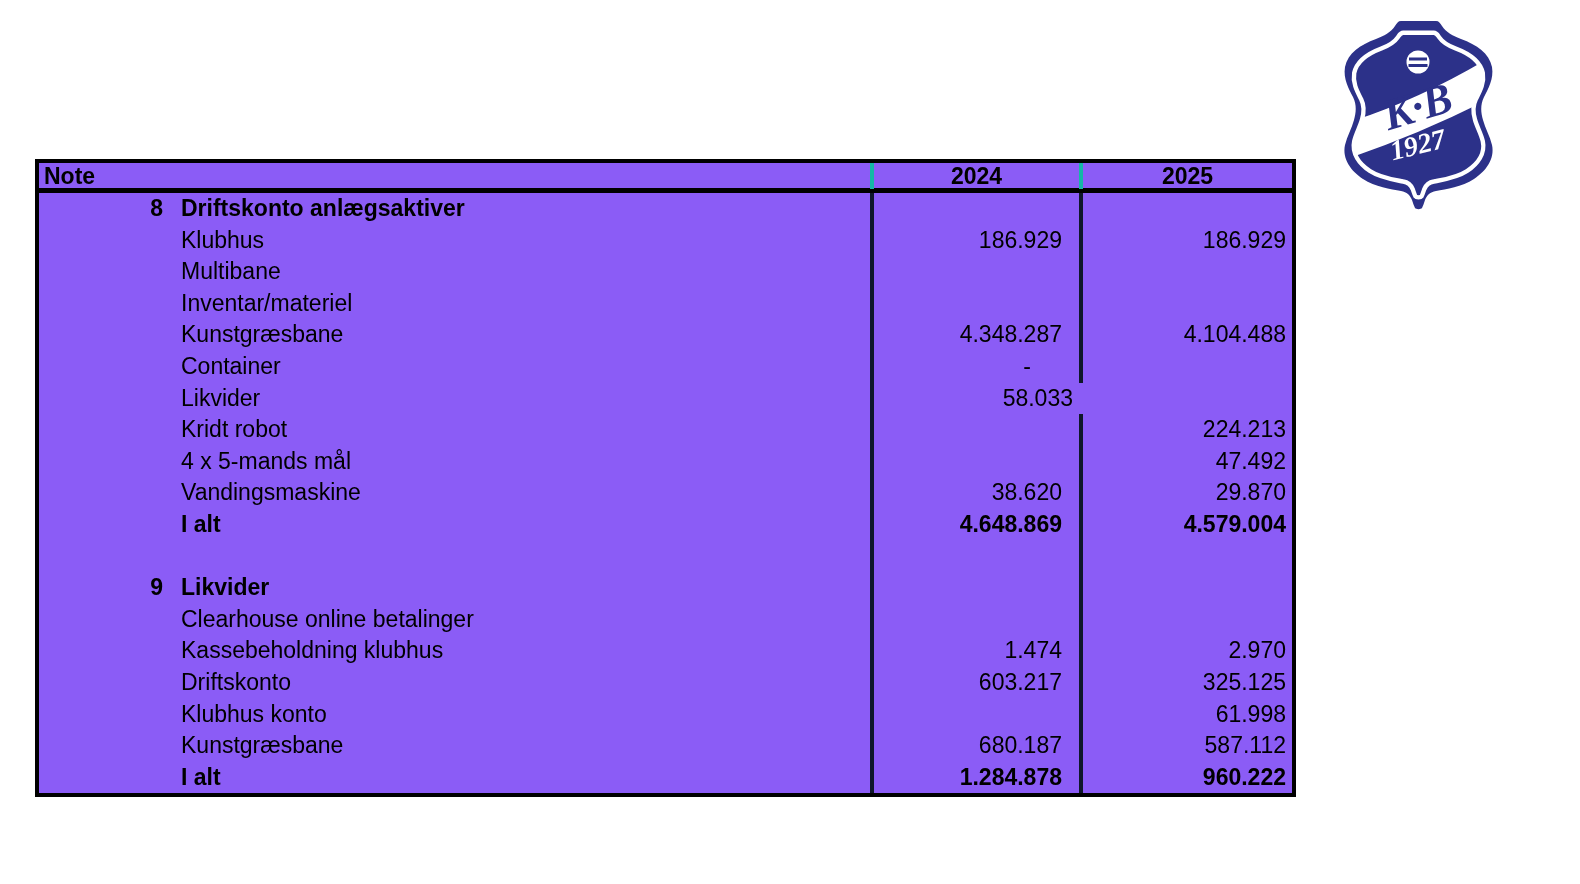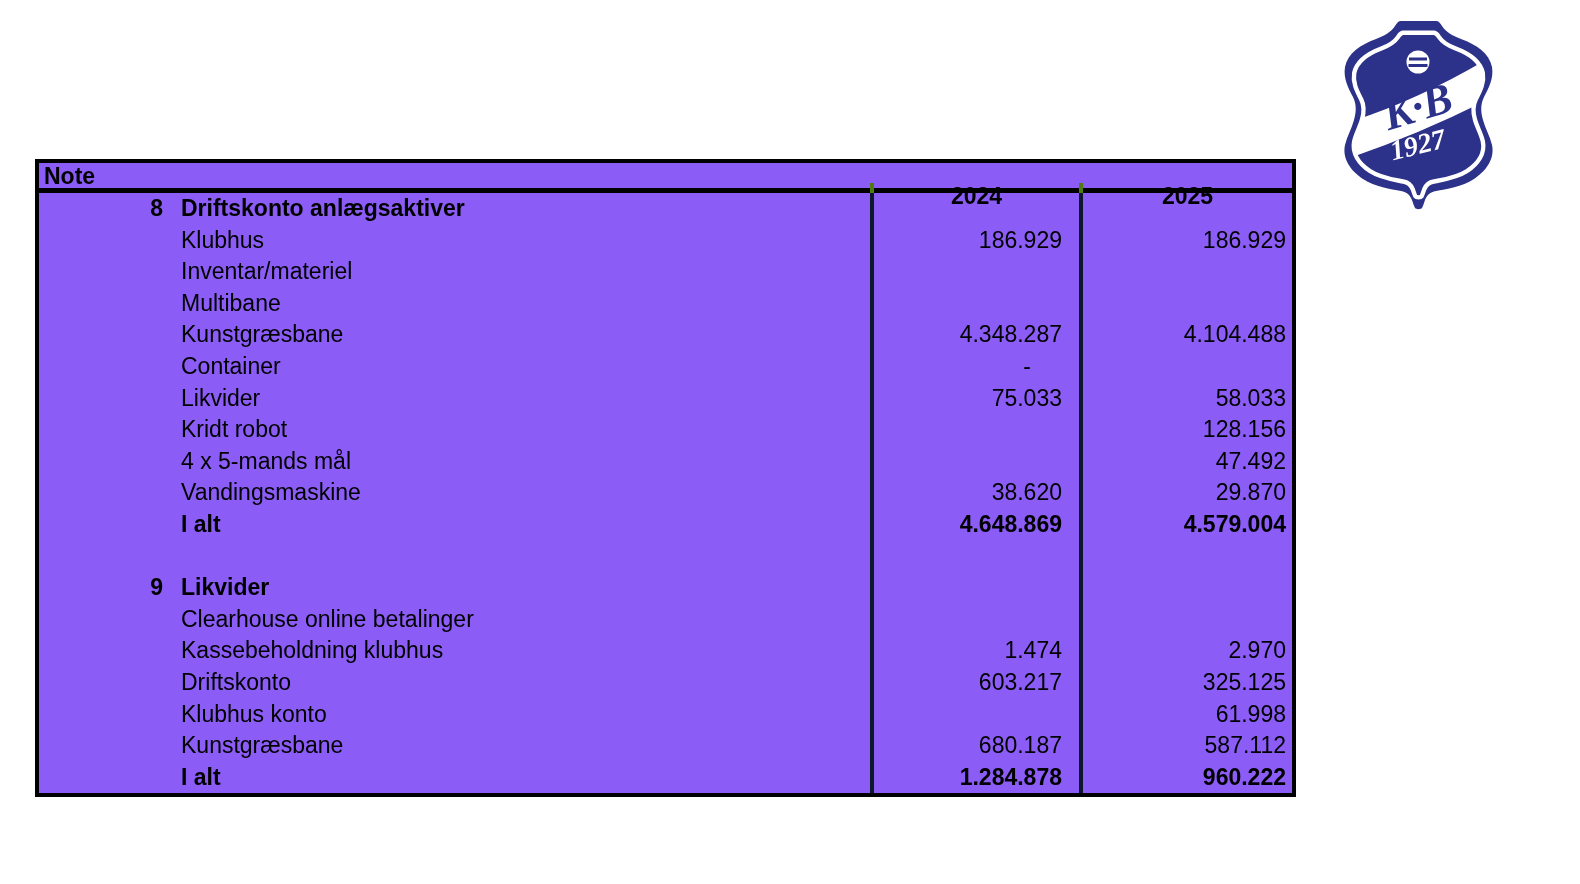--- a/index.html
+++ b/index.html
@@ -17,21 +17,21 @@
   .thead {
     display: grid;
     grid-template-columns: 831px 209px 213px;
     border-bottom: 5px solid #000;
     height: 30px;
     line-height: 26px;
     font-weight: bold;
     font-size: 23px;
   }
   .thead .note-h { padding-left: 5px; text-align: left; }
-  .thead .year-h { border-left: 4px solid #4d7c0f; text-align: center; margin-top: 20px; }
+  .thead .year-h { border-left: 4px solid #14b8a6; text-align: center; }
 
   .tbody { width: 100%; }
 
   .tr {
     display: grid;
     grid-template-columns: 128px 703px 209px 213px;
     height: 31.6px;
     line-height: 31.6px;
     font-size: 23px;
   }
@@ -70,53 +70,52 @@
     <div class="td val v2025"></div>
   </div>
       <div class="tr item">
     <div class="td note-num"></div>
     <div class="td label">Klubhus</div>
     <div class="td val v2024">186.929</div>
     <div class="td val v2025">186.929</div>
   </div>
       <div class="tr item">
     <div class="td note-num"></div>
+    <div class="td label">Multibane</div>
+    <div class="td val v2024"></div>
+    <div class="td val v2025"></div>
+  </div>
+      <div class="tr item">
+    <div class="td note-num"></div>
     <div class="td label">Inventar/materiel</div>
-    <div class="td val v2024"></div>
-    <div class="td val v2025"></div>
-  </div>
-      <div class="tr item">
-    <div class="td note-num"></div>
-    <div class="td label">Multibane</div>
     <div class="td val v2024"></div>
     <div class="td val v2025"></div>
   </div>
       <div class="tr item">
     <div class="td note-num"></div>
     <div class="td label">Kunstgræsbane</div>
     <div class="td val v2024">4.348.287</div>
     <div class="td val v2025">4.104.488</div>
   </div>
       <div class="tr item">
     <div class="td note-num"></div>
     <div class="td label">Container</div>
     <div class="td val v2024 dash">-</div>
     <div class="td val v2025"></div>
   </div>
       <div class="tr item">
     <div class="td note-num"></div>
     <div class="td label">Likvider</div>
-    <div class="td val v2024">75.033</div>
     <div class="td val v2025">58.033</div>
   </div>
       <div class="tr item">
     <div class="td note-num"></div>
     <div class="td label">Kridt robot</div>
     <div class="td val v2024"></div>
-    <div class="td val v2025">128.156</div>
+    <div class="td val v2025">224.213</div>
   </div>
       <div class="tr item">
     <div class="td note-num"></div>
     <div class="td label">4 x 5-mands mål</div>
     <div class="td val v2024"></div>
     <div class="td val v2025">47.492</div>
   </div>
       <div class="tr item">
     <div class="td note-num"></div>
     <div class="td label">Vandingsmaskine</div>

